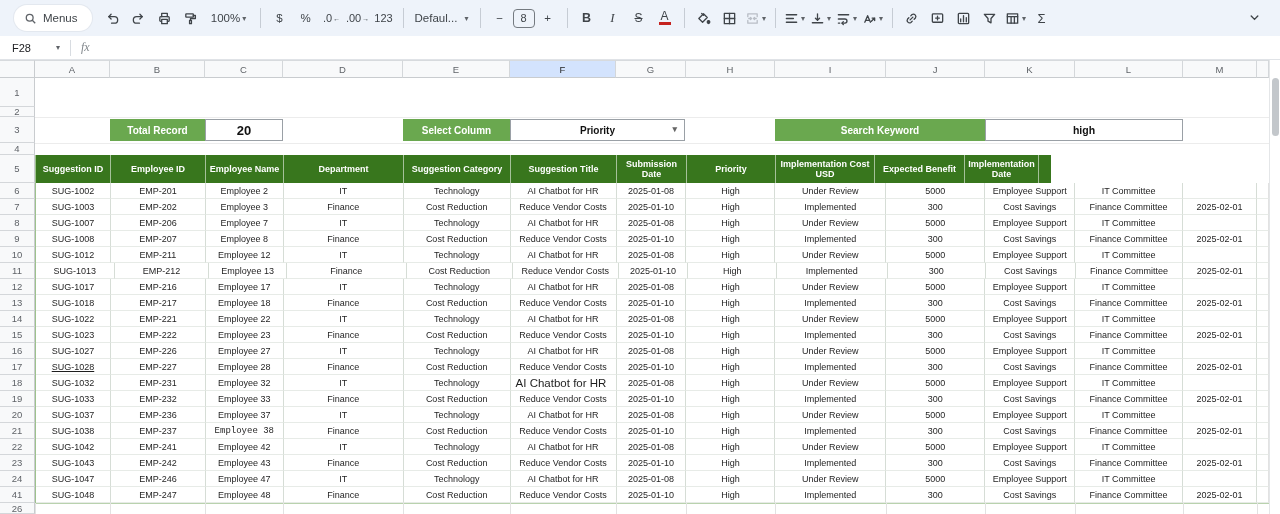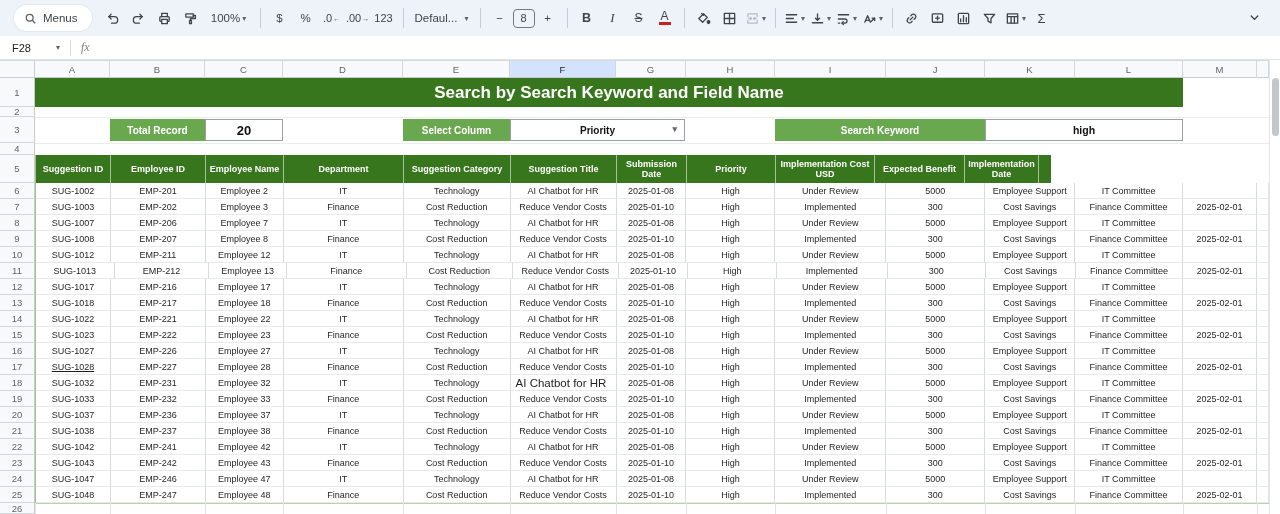--- a/index.html
+++ b/index.html
@@ -316,29 +316,28 @@
     <div class="row-h" style="height: 16px;">15</div>
     <div class="row-h" style="height: 16px;">16</div>
     <div class="row-h" style="height: 16px;">17</div>
     <div class="row-h" style="height: 16px;">18</div>
     <div class="row-h" style="height: 16px;">19</div>
     <div class="row-h" style="height: 16px;">20</div>
     <div class="row-h" style="height: 16px;">21</div>
     <div class="row-h" style="height: 16px;">22</div>
     <div class="row-h" style="height: 16px;">23</div>
     <div class="row-h" style="height: 16px;">24</div>
-    <div class="row-h" style="height: 16px;">25</div>
+    <div class="row-h" style="height: 16px;">41</div>
     <div class="row-h" style="height: 11px;">26</div>
   </div>
 
 <div class="grid">
   <div class="hairline" style="top:39px"></div>
   <div class="hairline" style="top:65px"></div>
 
-  <div class="banner">Search by Search Keyword and Field Name</div>
 
   <div class="ctrl-label ctrl-total-label">Total Record</div>
   <div class="ctrl-value ctrl-total-value">20</div>
   <div class="ctrl-label ctrl-select-label">Select Column</div>
   <div class="ctrl-value ctrl-select-value">
     <span>Priority</span>
     <span class="dd-caret">▾</span>
   </div>
   <div class="ctrl-label ctrl-keyword-label">Search Keyword</div>
   <div class="ctrl-value ctrl-keyword-value">high</div>
@@ -594,21 +593,21 @@
         <div class="cell" style="width: 111px;">Under Review</div>
         <div class="cell" style="width: 99px;">5000</div>
         <div class="cell" style="width: 90px;">Employee Support</div>
         <div class="cell" style="width: 108px;">IT Committee</div>
         <div class="cell" style="width: 74px;"></div>
         <div class="cell sliver-c" style="width: 12px;"></div>
       </div>
       <div class="trow">
         <div class="cell" style="width: 75px;">SUG-1038</div>
         <div class="cell" style="width: 95px;">EMP-237</div>
-        <div class="cell" style="width: 78px;">Employee 38</div>
+        <div class="cell" style="width: 78px; font-family: Liberation Mono, monospace;">Employee 38</div>
         <div class="cell" style="width: 120px;">Finance</div>
         <div class="cell" style="width: 107px;">Cost Reduction</div>
         <div class="cell" style="width: 106px;">Reduce Vendor Costs</div>
         <div class="cell" style="width: 70px;">2025-01-10</div>
         <div class="cell" style="width: 89px;">High</div>
         <div class="cell" style="width: 111px;">Implemented</div>
         <div class="cell" style="width: 99px;">300</div>
         <div class="cell" style="width: 90px;">Cost Savings</div>
         <div class="cell" style="width: 108px;">Finance Committee</div>
         <div class="cell" style="width: 74px;">2025-02-01</div>

